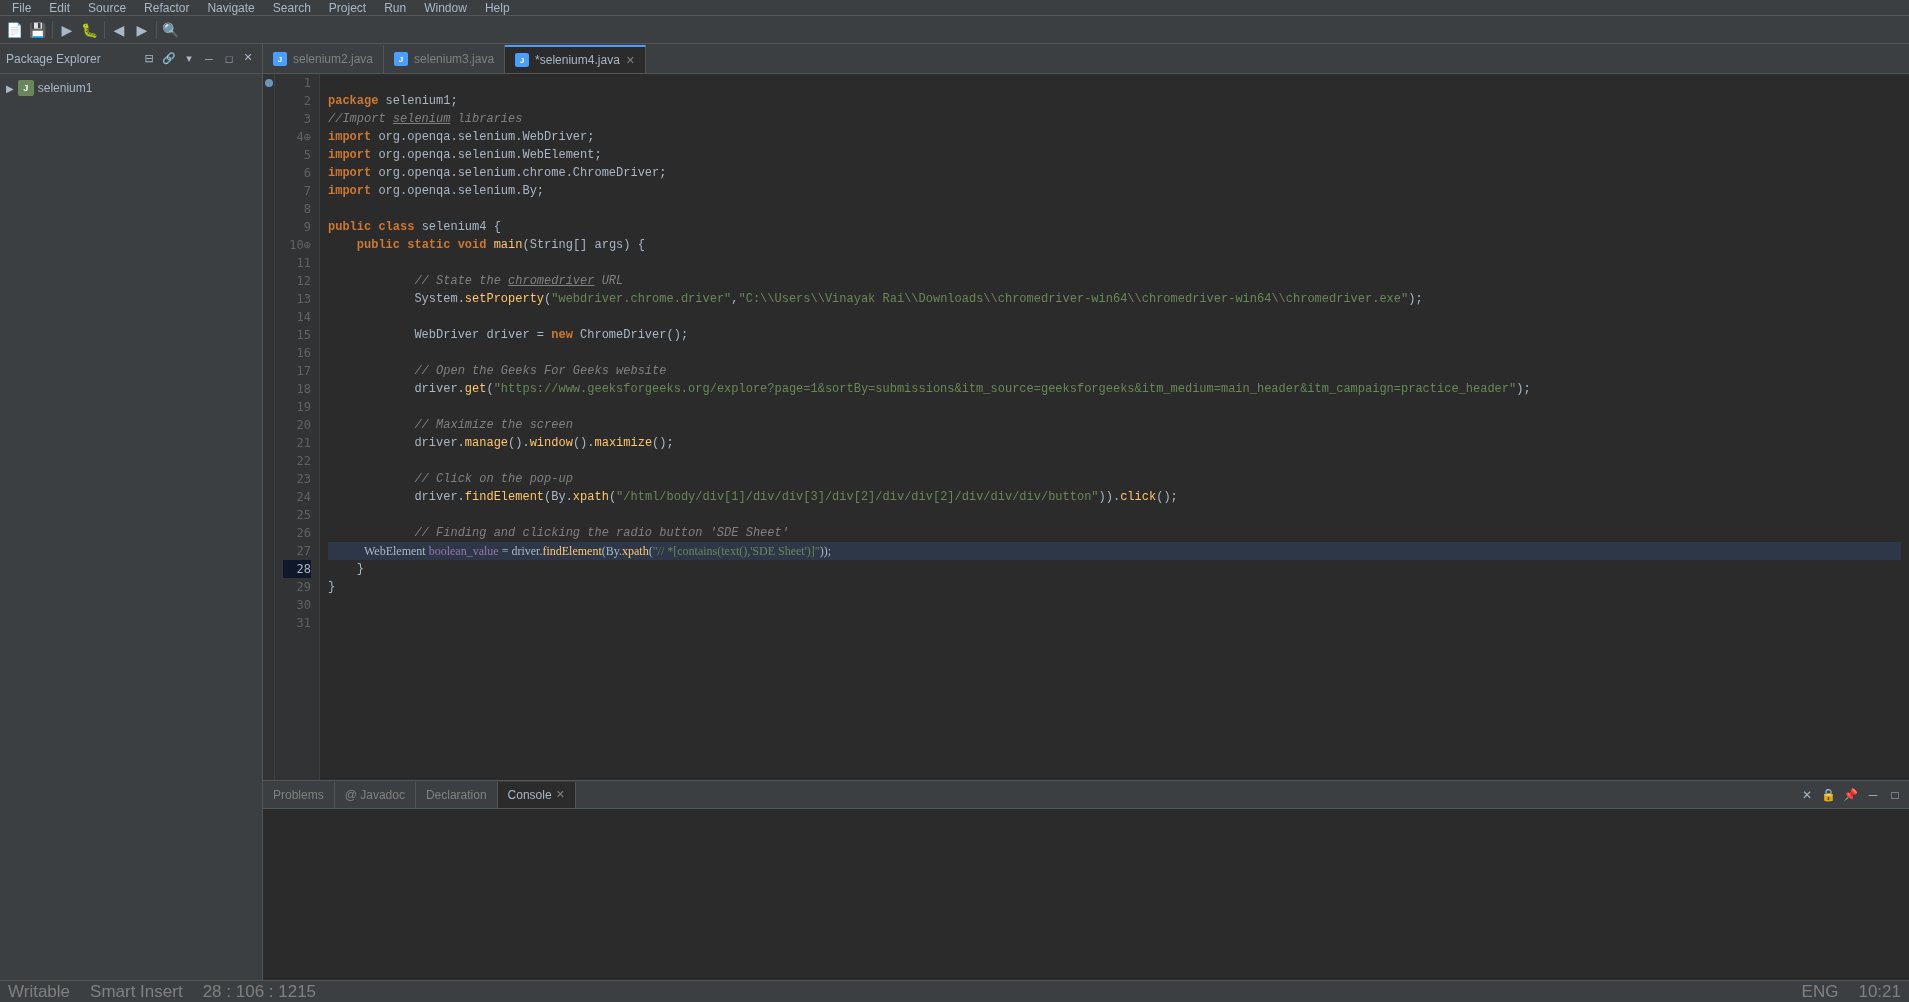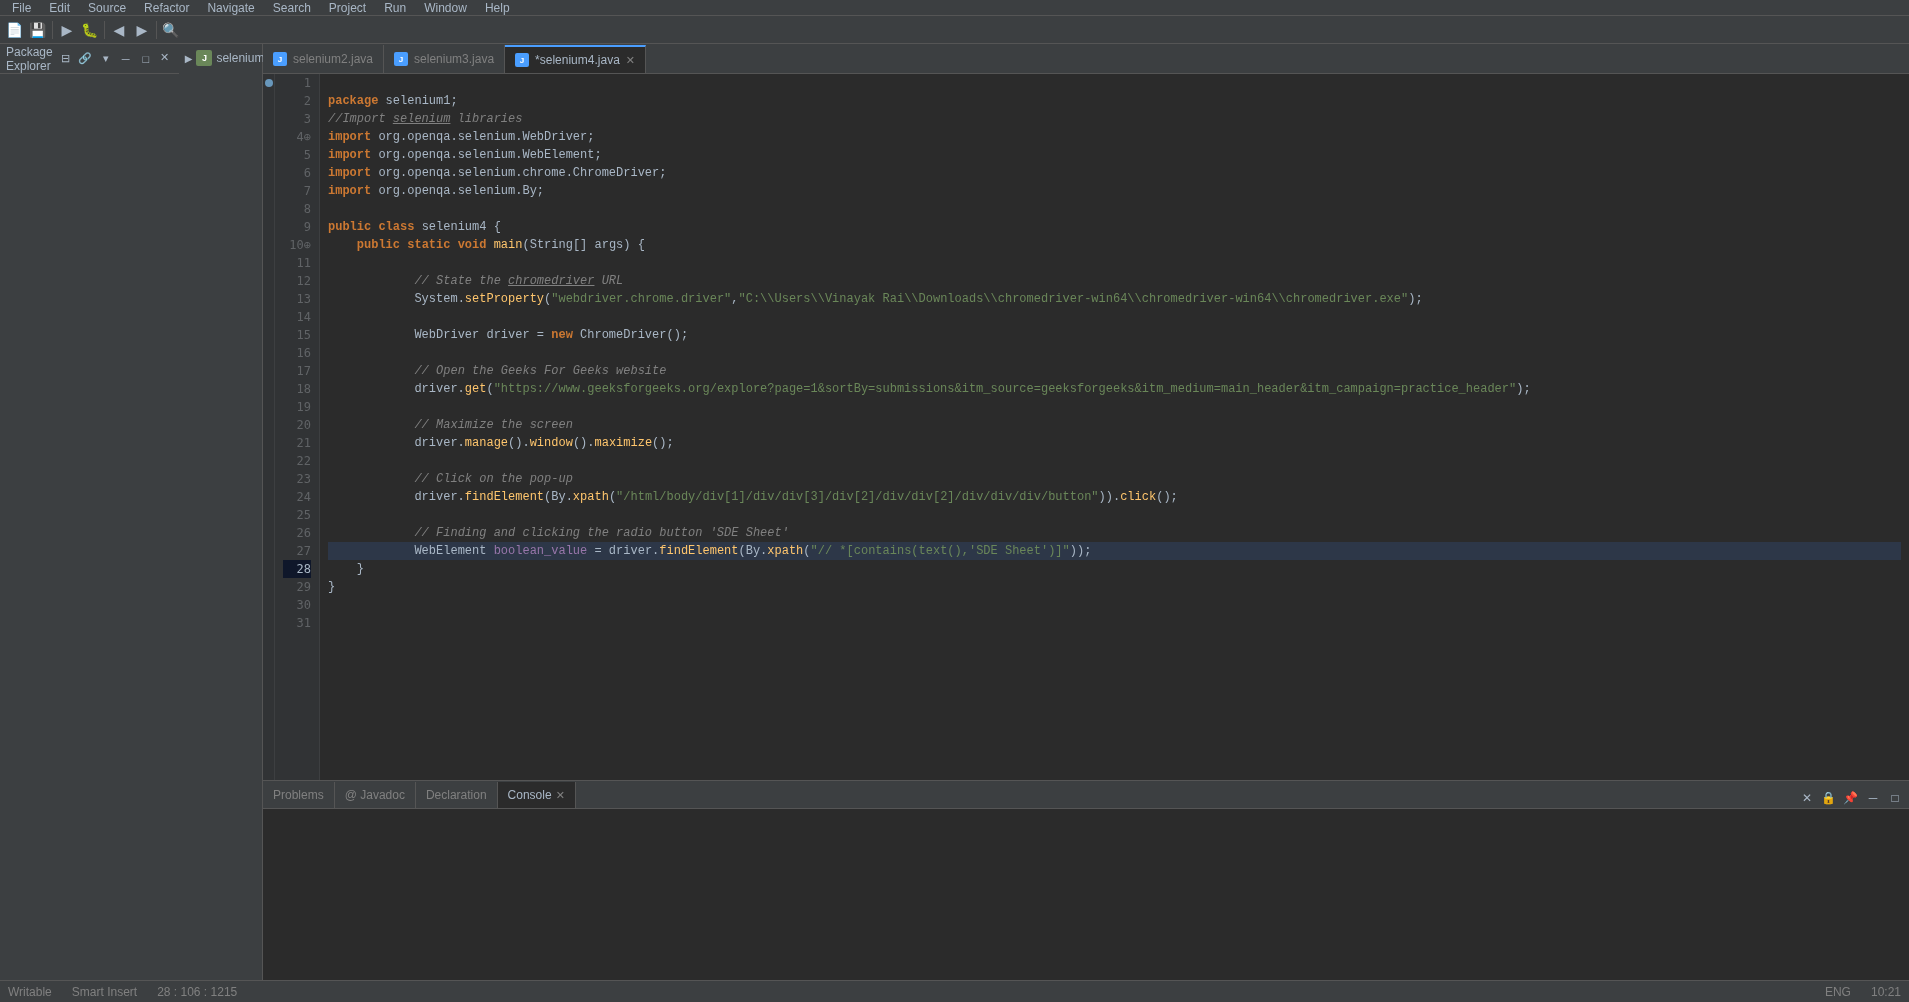--- a/index.html
+++ b/index.html
@@ -69,21 +69,21 @@
       flex: 1;
       overflow: hidden;
     }
 
     
     .package-explorer {
       width: 263px;
       background: #3c3f41;
       border-right: 1px solid #555;
       display: flex;
-      flex-direction: row;
+      flex-direction: column;
     }
     .panel-header {
       background: #3c3f41;
       height: 30px;
       display: flex;
       align-items: center;
       padding: 0 6px;
       border-bottom: 1px solid #555;
       gap: 4px;
     }
@@ -239,20 +239,21 @@
       font-size: 12px;
     }
     .code-line {
       display: flex;
       height: 18px;
       white-space: pre;
       font-family: 'Consolas', 'Courier New', monospace;
     }
     .code-line.highlighted {
       background: #2d3748;
+      font-family: Liberation Serif, serif;
     }
 
     
     .kw { color: #cc7832; font-weight: bold; } 
     .str { color: #6a8759; } 
     .cm { color: #808080; font-style: italic; } 
     .cls { color: #a9b7c6; } 
     .fn { color: #ffc66d; } 
     .var { color: #9876aa; } 
     .underline { text-decoration: underline; }
@@ -262,21 +263,21 @@
       height: 200px;
       border-top: 1px solid #555;
       display: flex;
       flex-direction: column;
       background: #2b2b2b;
     }
     .bottom-tabs {
       background: #3c3f41;
       height: 28px;
       display: flex;
-      align-items: flex-end;
+      align-items: center;
       border-bottom: 1px solid #555;
     }
     .bottom-tab {
       height: 26px;
       padding: 0 10px;
       display: flex;
       align-items: center;
       gap: 4px;
       cursor: pointer;
       font-size: 12px;
@@ -320,21 +321,21 @@
     }
 
     
     .status-bar {
       height: 22px;
       background: #3c3f41;
       border-top: 1px solid #555;
       display: flex;
       align-items: center;
       padding: 0 8px;
-      font-size: 12px;
+      font-size: 17px;
       font-family: Arial, sans-serif;
       color: #808080;
       gap: 20px;
     }
     .status-item {
       display: flex;
       align-items: center;
     }
 
     

